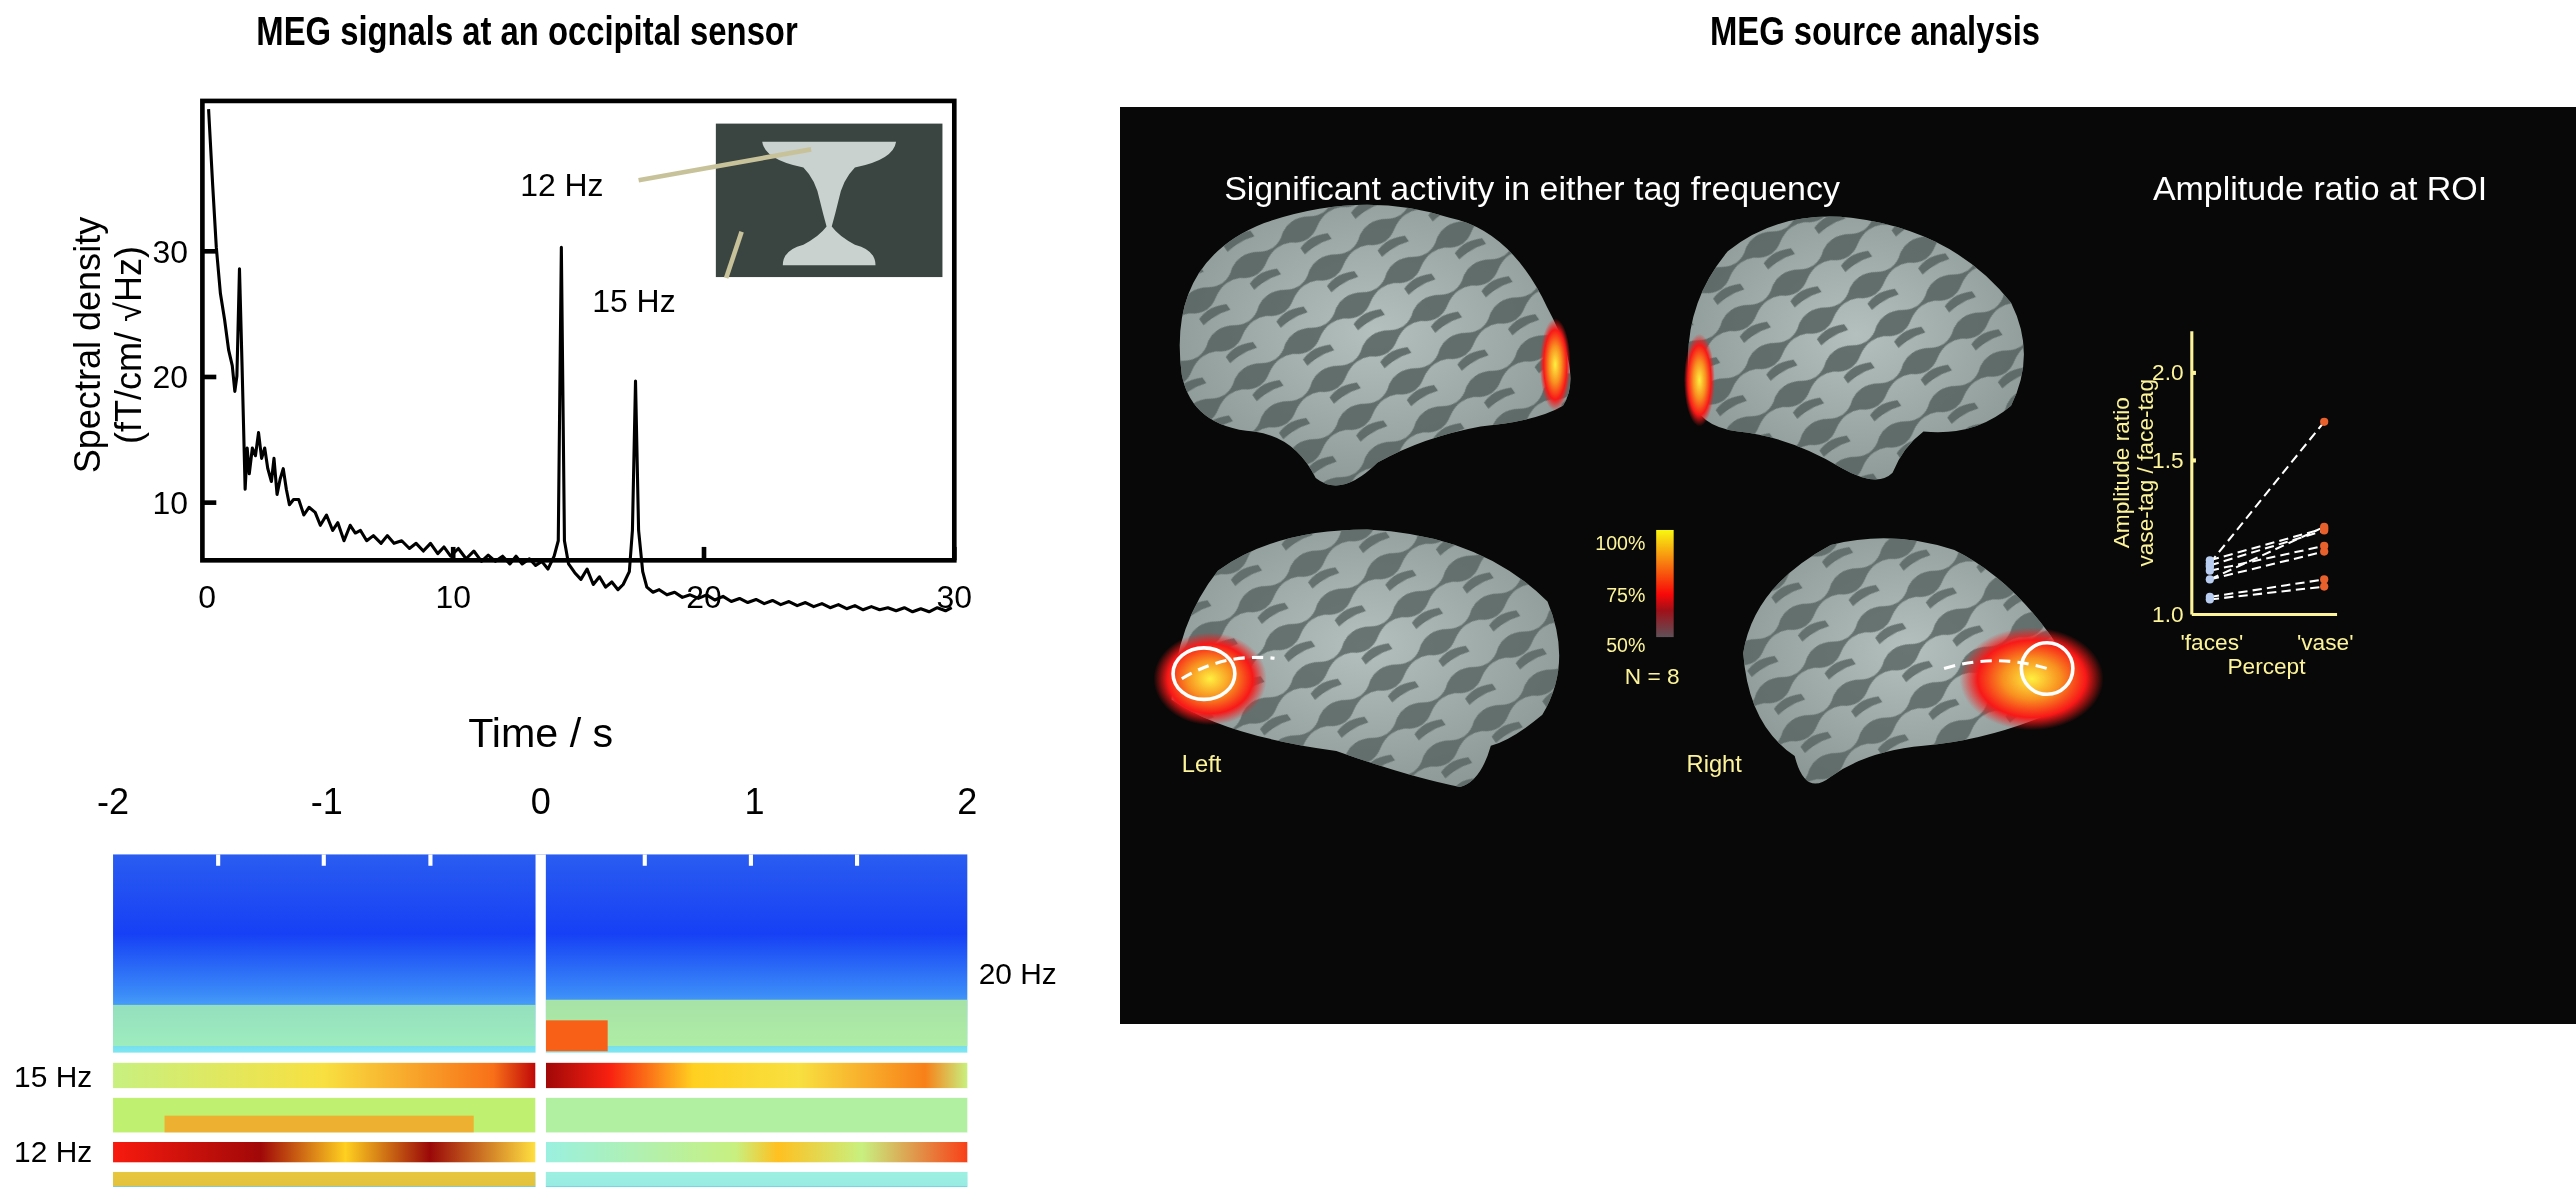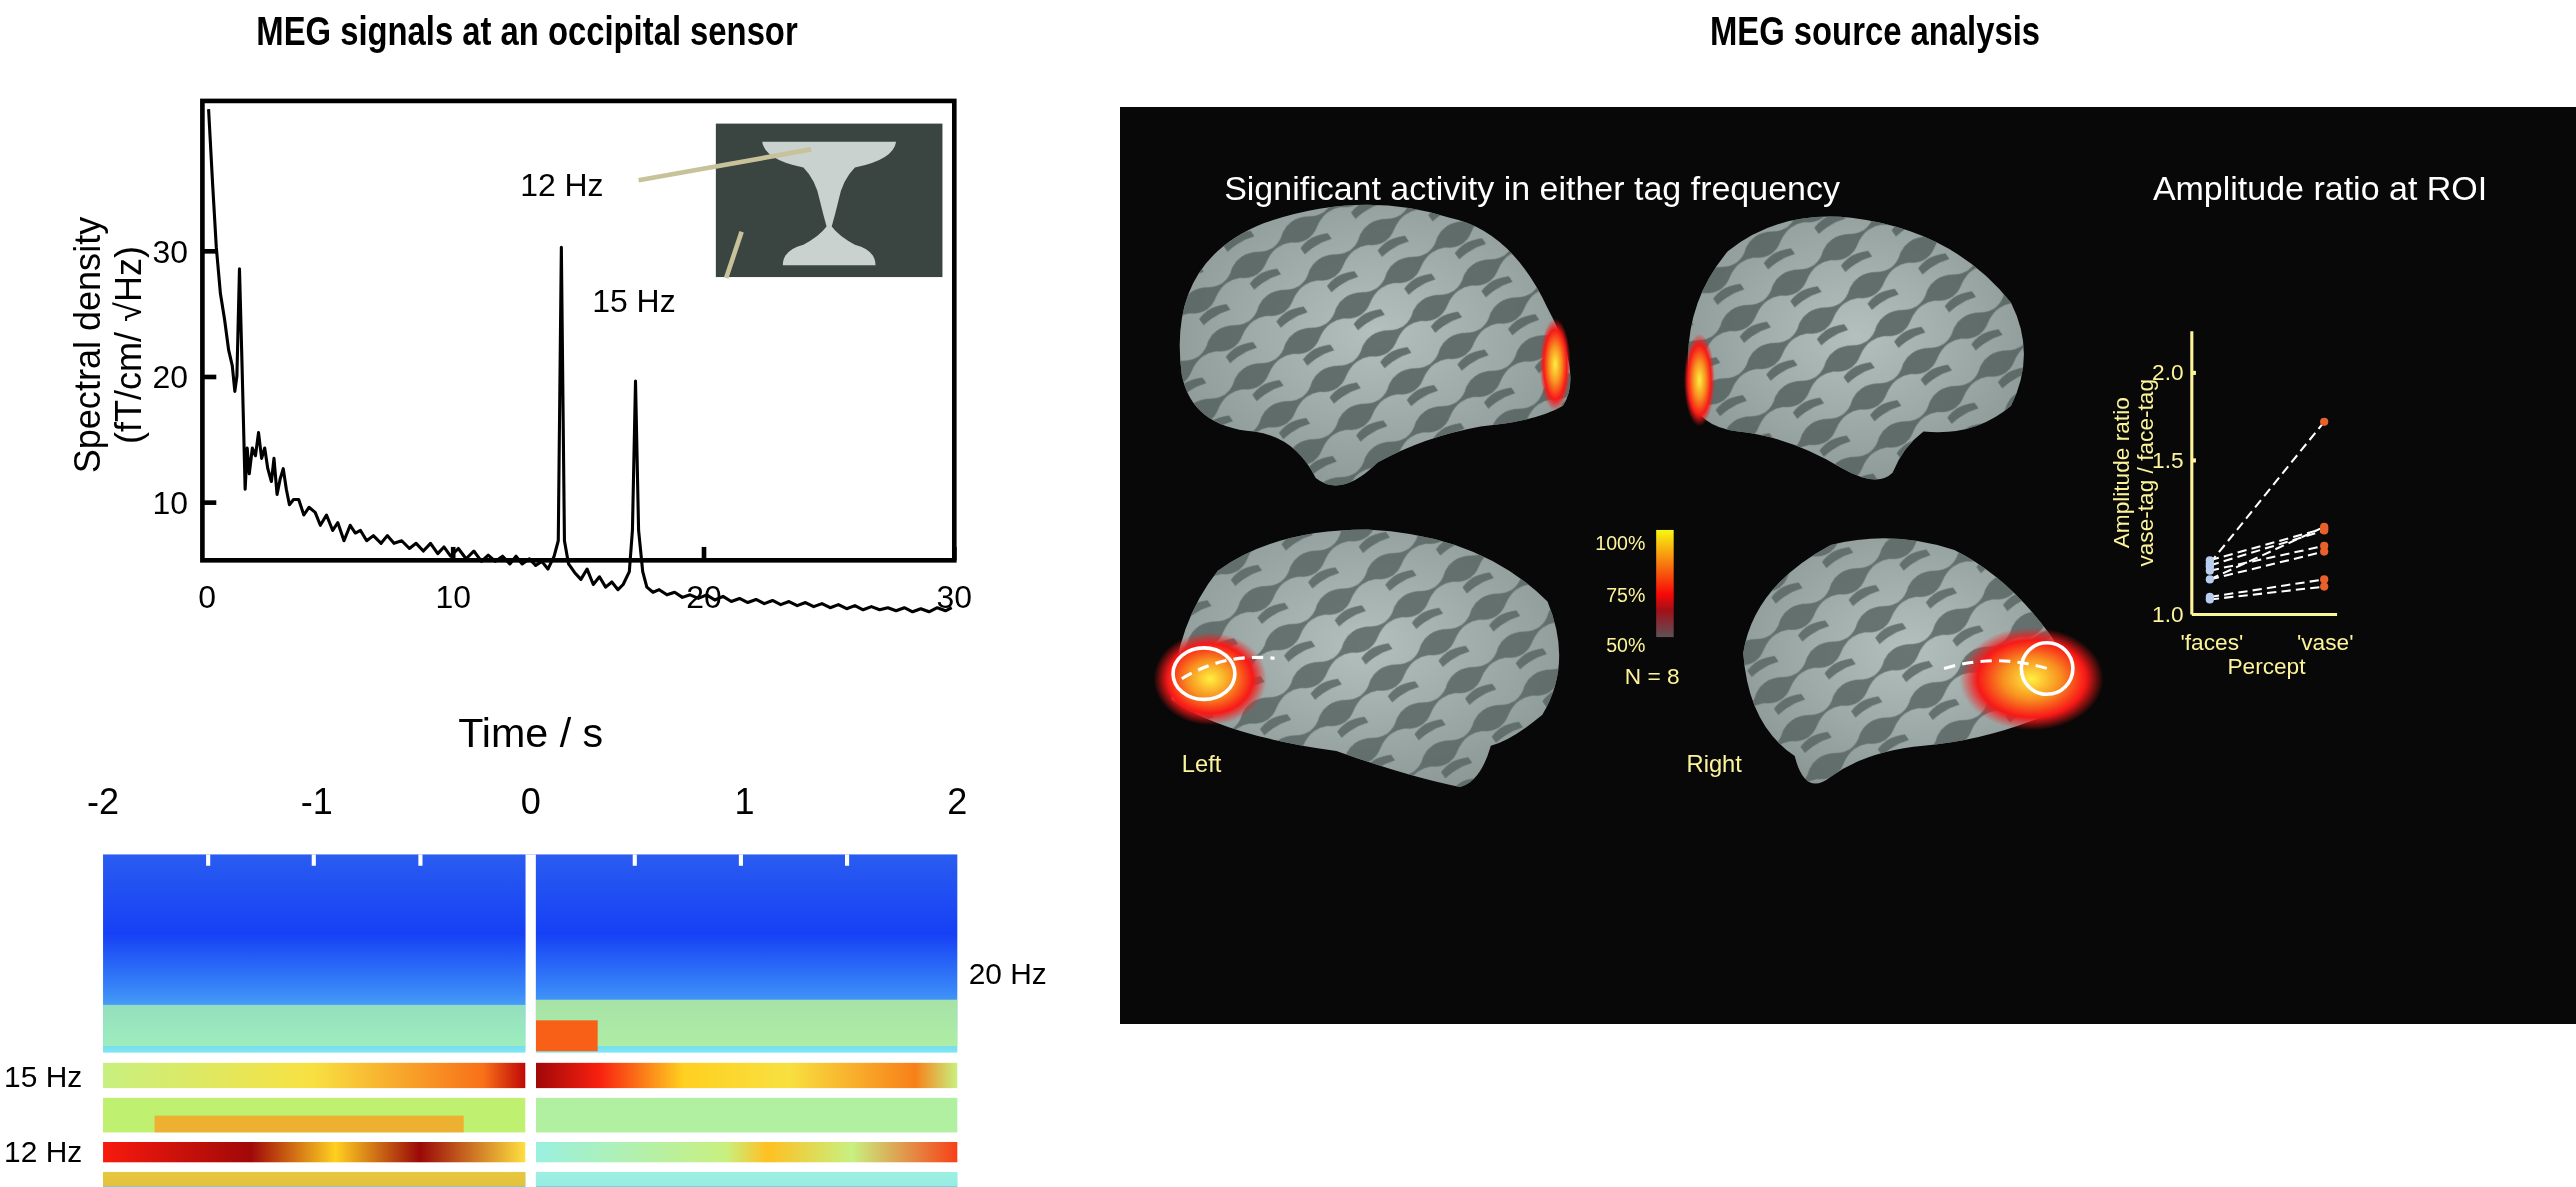--- a/index.html
+++ b/index.html
@@ -55,21 +55,21 @@
       <path d="M1480,125 L1740,125 Q1735,160 1660,175 Q1635,200 1628,240 Q1622,265 1615,290 Q1630,310 1660,325 Q1700,335 1700,365 L1520,365 Q1520,335 1560,325 Q1590,310 1605,290 Q1598,265 1592,240 Q1585,200 1560,175 Q1485,160 1480,125 Z" fill="#c9d2ce"></path>
     </g>
 
     <line x1="1240" y1="200" x2="1575" y2="140" stroke="#c8c29a" stroke-width="9"></line>
     <line x1="1410" y1="390" x2="1440" y2="300" stroke="#c8c29a" stroke-width="9"></line>
     <text x="1010" y="230" font-size="62">12 Hz</text>
     <text x="1150" y="455" font-size="62">15 Hz</text>
   </svg>
 </div>
 
-<div class="abs" style="left:0; top:644px; width:1082px; height:544px;">
+<div class="abs" style="left:0; top:644px; width:1082px; height:544px;padding-left:10px;">
   <svg width="1082" height="544" viewBox="0 0 2100 1055">
     <defs>
       <linearGradient id="hmTop" x1="0" y1="0" x2="0" y2="1">
         <stop offset="0" stop-color="#2a5cf0"></stop>
         <stop offset="0.4" stop-color="#1640f5"></stop>
         <stop offset="0.7" stop-color="#3a8af8"></stop>
         <stop offset="1" stop-color="#7ee8f0"></stop>
       </linearGradient>
       <linearGradient id="band12L" x1="0" y1="0" x2="1" y2="0">
         <stop offset="0" stop-color="#f81a0e"></stop>

